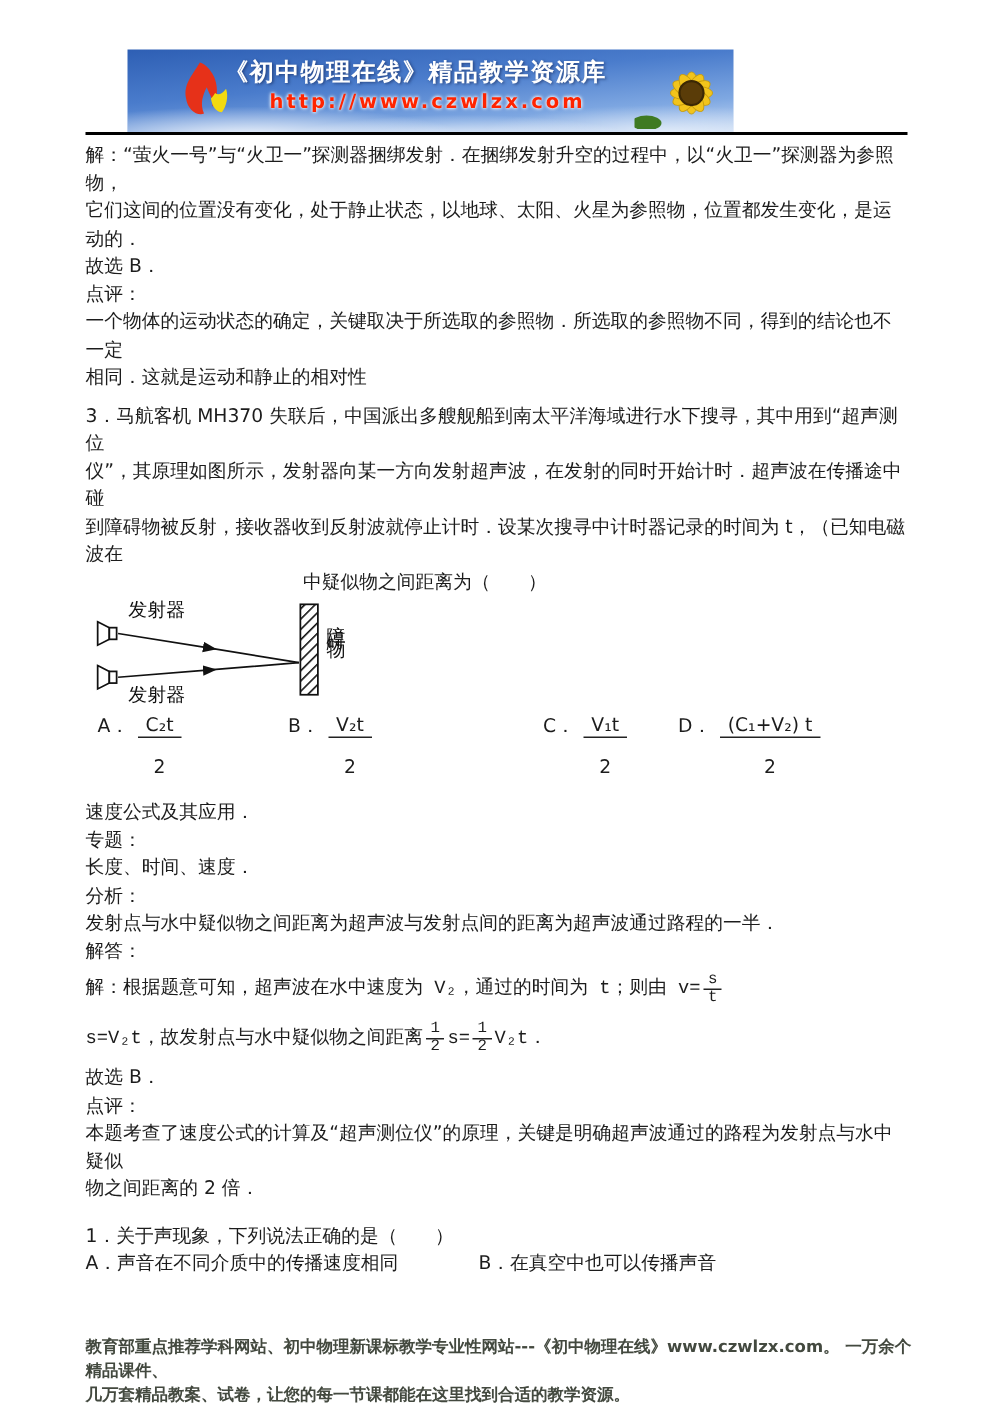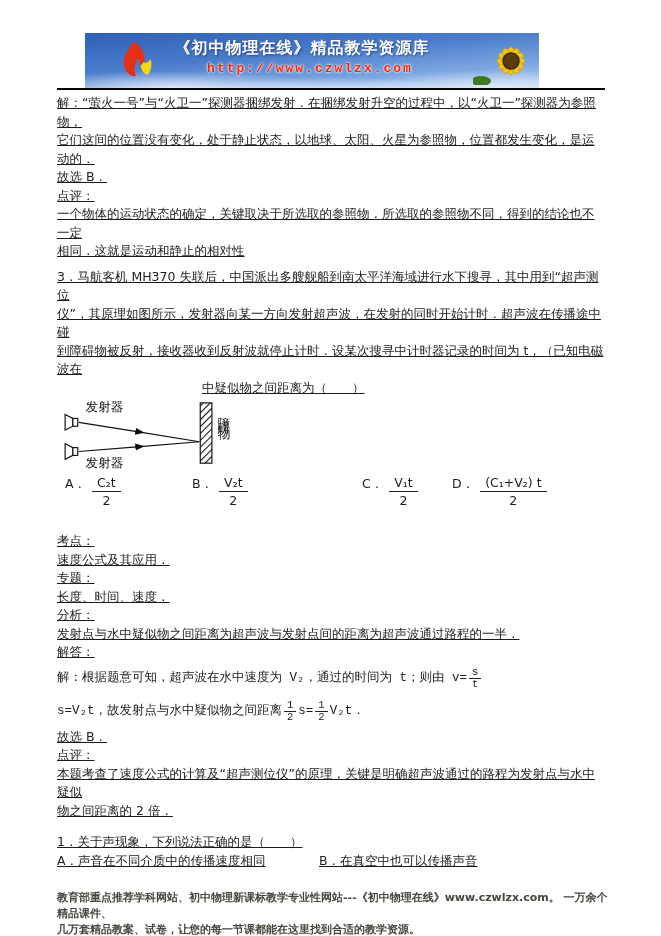--- a/index.html
+++ b/index.html
@@ -6,56 +6,55 @@
   body{
     width:661px;height:936px;background:#ffffff;
     font-family:"DejaVu Sans","Liberation Sans",sans-serif;
     color:#1c1c1c;position:relative;overflow:hidden;
   }
   .page{position:relative;width:661px;height:936px;}
 
   
   .header{margin:33px 56px 0 57px;border-bottom:2px solid #000;}
   .banner{
-    position:relative;margin-left:28px;width:454px;height:55px;overflow:hidden;
+    position:relative;margin-left:28px;width:404px;height:55px;overflow:hidden;
     background:
       radial-gradient(60% 65% at 20% 108%, rgba(255,255,255,.95) 0%, rgba(255,255,255,0) 60%),
       radial-gradient(50% 55% at 55% 112%, rgba(255,255,255,.85) 0%, rgba(255,255,255,0) 60%),
       radial-gradient(45% 50% at 88% 100%, rgba(255,255,255,.55) 0%, rgba(255,255,255,0) 65%),
       linear-gradient(175deg,#2e5fb4 0%,#4a7ccc 40%,#7fa8e2 75%,#c7daf4 100%);
-    font-family: Liberation Mono, monospace;
   }
   .banner-title{
     position:absolute;top:5px;left:40px;right:60px;text-align:center;
     color:#ffffff;font-weight:bold;font-size:16px;letter-spacing:1px;
     text-shadow:1px 1px 2px rgba(20,40,90,.65);white-space:nowrap;
   }
   .banner-url{
     position:absolute;top:28px;left:40px;right:44px;text-align:center;
     color:#ff2400;font-weight:bold;font-size:13px;letter-spacing:2px;
     text-shadow:0 0 2px #fff,0 0 3px #fff;white-space:nowrap;
   }
   .banner-logo{position:absolute;left:28px;top:6px;}
   .banner-sunflower{position:absolute;right:4px;bottom:-2px;}
 
   
   main{margin:4px 56px 0 57px;font-size:12.5px;line-height:18.5px;}
-  .line{white-space:pre-wrap;text-decoration:underline;}
+  .line{white-space:pre-wrap;}
   .sec-q3{margin-top:7px;}
   .q3-lastline{margin-left:145px;}
 
   
   .diagram-wrap{margin:2px 0 0 2px;height:70px;}
 
   
   .options-row{position:relative;height:52px;margin-top:4px;}
   .option{position:absolute;top:2px;display:flex;align-items:flex-start;}
   .opt-0{left:8px}.opt-1{left:135px}.opt-2{left:305px}.opt-3{left:395px}
   .opt-label{margin-right:6px;}
-  .frac{display:inline-flex;flex-direction:column;align-items:center;line-height:15px;font-size:12.5px;}
+  .frac{display:inline-flex;flex-direction:column;align-items:center;line-height:15px;font-size:12.5px;gap:10px;}
   .frac .num{padding:0 5px 1px;border-bottom:1px solid #222;}
   .frac .den{padding-top:1px;}
 
   
   .sec-analysis{margin-top:7px;}
   .formula-line{display:flex;align-items:center;height:33px;white-space:pre-wrap;font-family:Liberation Mono, monospace;}
   .inline-frac{display:inline-flex;flex-direction:column;align-items:center;font-size:10.5px;line-height:11px;margin:0 2px;}
   .inline-frac .num{padding:0 3px;border-bottom:1px solid #222;}
 
   
@@ -174,21 +173,20 @@
           <span class="opt-label">D．</span>
           <span class="frac">
             <span class="num">(C₁+V₂) t</span>
             <span class="den">2</span>
           </span>
         </span>
       </div>
     </section>
 
     <section class="sec-analysis">
-      <div class="line">考点：</div>
       <div class="line">速度公式及其应用．</div>
       <div class="line">专题：</div>
       <div class="line">长度、时间、速度．</div>
       <div class="line">分析：</div>
       <div class="line">发射点与水中疑似物之间距离为超声波与发射点间的距离为超声波通过路程的一半．</div>
       <div class="line">解答：</div>
 
       <div class="formula-line">
         <span>解：根据题意可知，超声波在水中速度为 V₂，通过的时间为 t；则由 v=</span>
         <span class="inline-frac">

